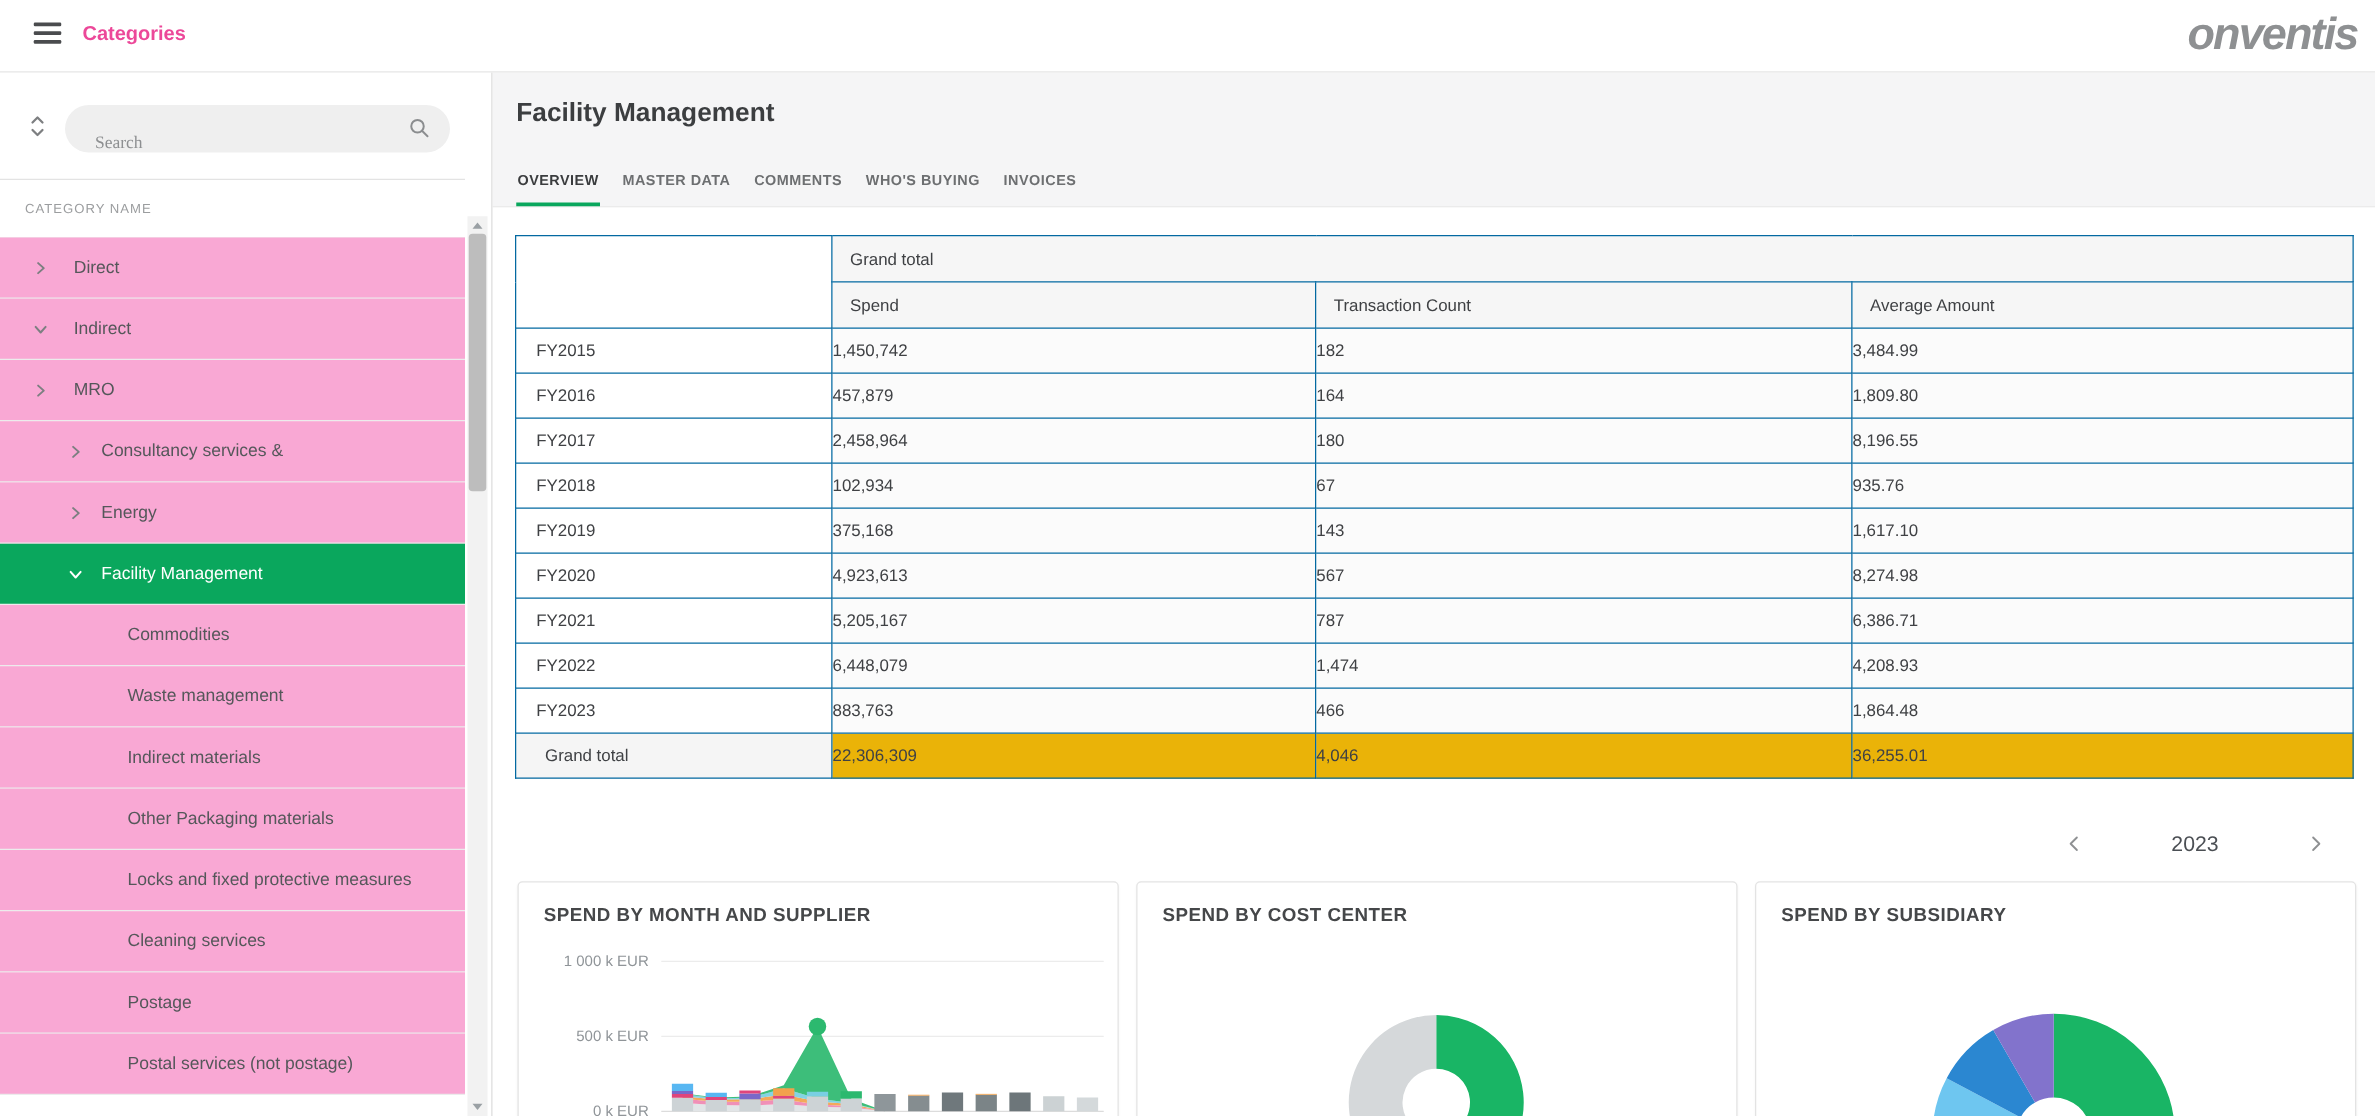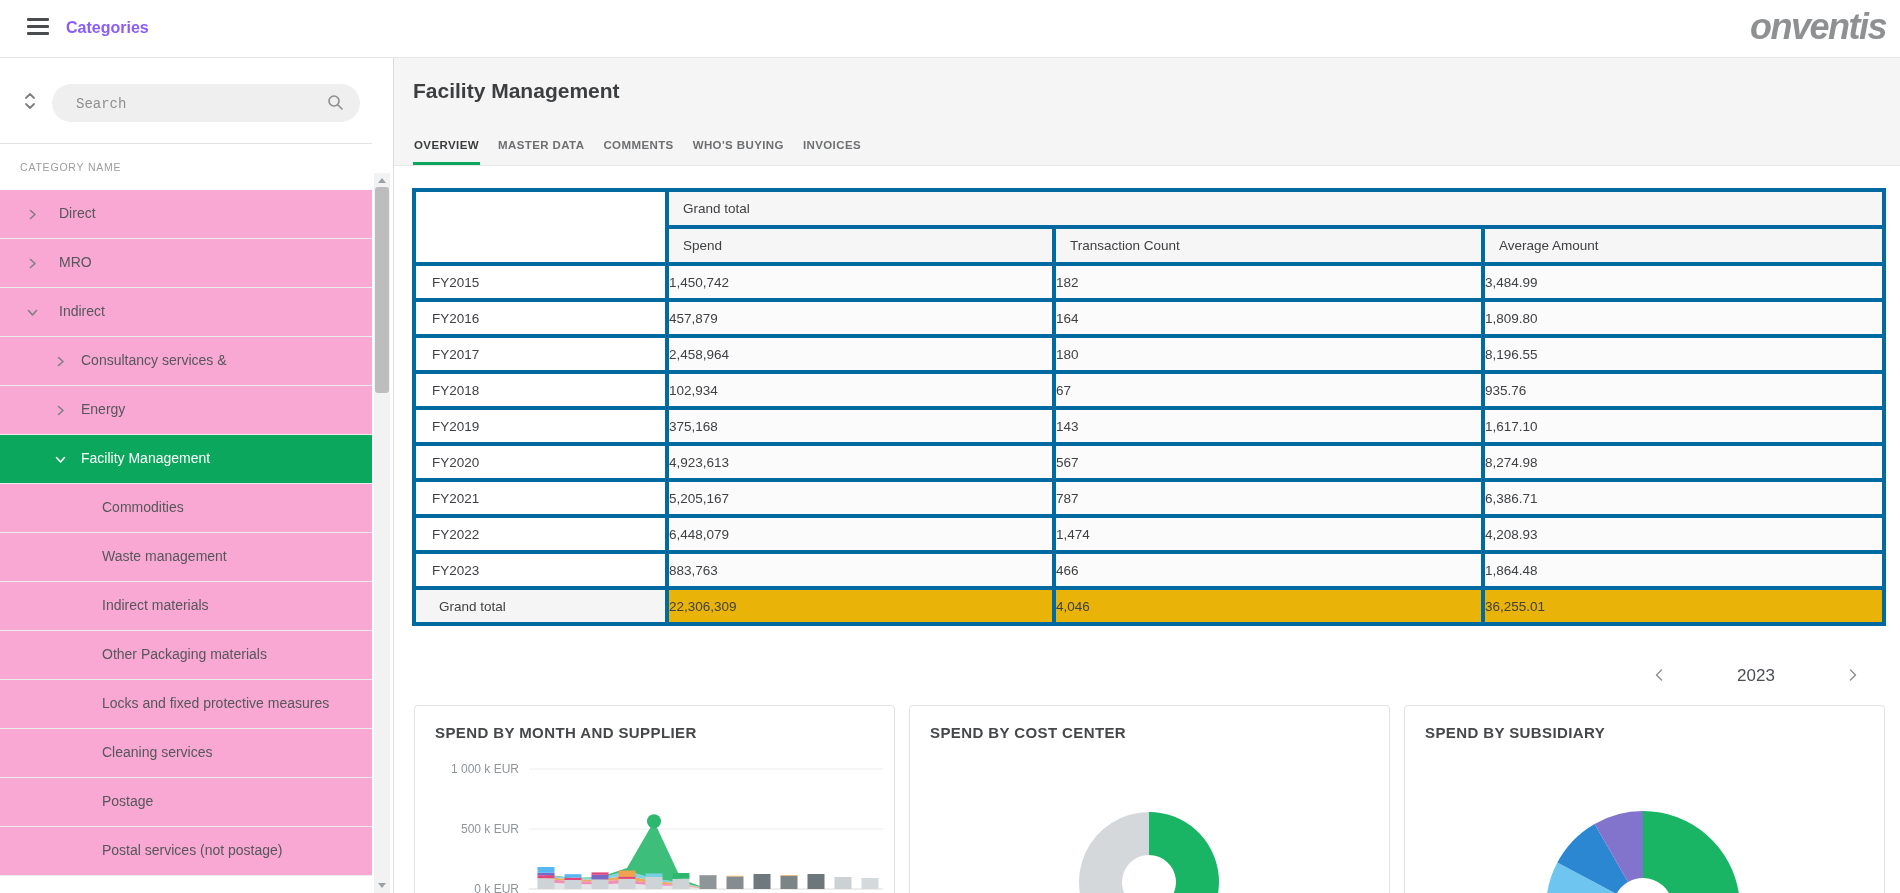--- a/index.html
+++ b/index.html
@@ -3,32 +3,32 @@
 <meta charset="utf-8">
 <style>
   html,body{margin:0;padding:0}
   #app{position:relative;width:1900px;height:893px;overflow:hidden;background:#fff;
        font-family:"Liberation Sans",sans-serif;color:#3f4144}
   
   #topbar{position:absolute;left:0;top:0;width:1900px;height:57px;background:#fff;
           border-bottom:1px solid #e6e6e6;z-index:5}
   #menu-btn{position:absolute;left:27px;top:18px;width:22px;height:20px;cursor:pointer}
   #menu-btn span{display:block;height:3px;background:#4a4c4e;margin-bottom:4px;border-radius:1px}
-  #app-title{position:absolute;left:66px;top:19px;font-size:16px;font-weight:700;color:#8b5cf6}
+  #app-title{position:absolute;left:66px;top:19px;font-size:16px;font-weight:700;color:#ec4899}
   #logo{position:absolute;right:14px;top:6px;font-size:36px;font-weight:700;font-style:italic;
         color:#8e9092;letter-spacing:-1.5px}
   
   #sidebar{position:absolute;left:0;top:57px;width:393px;height:836px;background:#fff;
            border-right:1px solid #ddd;z-index:4}
   #search-row{position:absolute;left:0;top:0;width:372px;height:86px;border-bottom:1px solid #e3e3e3}
   #collapse-btn{position:absolute;left:22px;top:33px;width:18px;height:22px;cursor:pointer;color:#7d7f81}
   #search-pill{position:absolute;left:52px;top:27px;width:308px;height:38px;background:#efefef;
                border-radius:19px}
-  #search-input{position:absolute;left:22px;top:0;width:240px;height:38px;border:0;background:transparent;
-                outline:none;font-size:14px;color:#c2410c;font-family:Liberation Mono, monospace}
+  #search-input{position:absolute;left:22px;top:11px;width:240px;height:38px;border:0;background:transparent;
+                outline:none;font-size:14px;color:#c2410c;font-family:Liberation Serif, serif}
   #search-input::placeholder{color:#8d8f91}
   #search-mag{position:absolute;right:16px;top:10px;color:#8b8d8f}
   #cat-header{position:absolute;left:0;top:86px;width:372px;height:47px;border-bottom:1px solid #e3e3e3}
   #cat-header span{position:absolute;left:20px;top:18px;font-size:10.5px;color:#9b9d9f;letter-spacing:.8px}
   #cat-list{position:absolute;left:0;top:133px;width:372px}
   .cat-row{position:relative;height:49px;box-sizing:border-box;border-bottom:1px solid #ececec;
            cursor:pointer;font-size:14px;color:#55575a;background:#f9a8d4}
   .cat-row .lbl{position:absolute;top:15px;white-space:nowrap}
   .cat-row .chv{position:absolute;top:19px;color:#7d7f81;line-height:0}
   .cat-row.lvl1 .chv{left:27px}.cat-row.lvl1 .lbl{left:59px}
@@ -51,21 +51,21 @@
   #page-title{position:absolute;left:19px;top:22px;font-size:21px;font-weight:700;color:#3c3e40}
   #tabs{position:absolute;left:19px;bottom:0;display:flex}
   .tab{margin-right:17px;padding:0 1px 11px 1px;font-size:11.5px;font-weight:700;letter-spacing:.4px;
        color:#6d6f71;cursor:pointer;border-bottom:3px solid transparent}
   .tab.active{color:#3a3c3e;border-bottom-color:#0aa75d}
   
   #content{position:absolute;left:394px;top:166px;width:1506px;height:727px;background:#fff}
   
   #fy-table{position:absolute;left:18px;top:22px;border-collapse:collapse;table-layout:fixed;
             font-size:13.5px;color:#3f4144}
-  #fy-table th,#fy-table td{border:4px solid #0369a1;box-sizing:border-box;font-weight:400;padding:0}
+  #fy-table th,#fy-table td{border:1px solid #0369a1;box-sizing:border-box;font-weight:400;padding:0}
   #fy-table th{height:37px;text-align:left;padding-left:14px;background:#f6f6f6}
   #fy-table th.blank{background:#fff}
   #fy-table td{height:36px}
   #fy-table td.label{padding-left:16px;background:#fff}
   #fy-table td.num{text-align:left;padding-right:20px;background:#fbfbfb}
   #fy-table tr.total td{background:#eab308}
   #fy-table tr.total td.label{padding-left:23px;background:#f5f5f5}
   
   #pager{position:absolute;left:1254px;top:486px;width:216px;height:34px;display:flex;
          align-items:flex-end;justify-content:space-between}
@@ -119,34 +119,34 @@
     <div id="cat-list">
         <div class="cat-row lvl1">
           <span class="chv">
             <svg width="11" height="11" viewBox="0 0 11 11">
               <path d="M3.5 1.5 L8 5.5 L3.5 9.5" fill="none" stroke="currentColor" stroke-width="1.6" stroke-linecap="round" stroke-linejoin="round"></path>
             </svg>
           </span>
           <span class="lbl">Direct</span>
         </div>
         <div class="cat-row lvl1">
+          <span class="chv down">
+            <svg width="11" height="11" viewBox="0 0 11 11">
+              <path d="M3.5 1.5 L8 5.5 L3.5 9.5" fill="none" stroke="currentColor" stroke-width="1.6" stroke-linecap="round" stroke-linejoin="round"></path>
+            </svg>
+          </span>
+          <span class="lbl">Indirect</span>
+        </div>
+        <div class="cat-row lvl1">
           <span class="chv">
             <svg width="11" height="11" viewBox="0 0 11 11">
               <path d="M3.5 1.5 L8 5.5 L3.5 9.5" fill="none" stroke="currentColor" stroke-width="1.6" stroke-linecap="round" stroke-linejoin="round"></path>
             </svg>
           </span>
           <span class="lbl">MRO</span>
-        </div>
-        <div class="cat-row lvl1">
-          <span class="chv down">
-            <svg width="11" height="11" viewBox="0 0 11 11">
-              <path d="M3.5 1.5 L8 5.5 L3.5 9.5" fill="none" stroke="currentColor" stroke-width="1.6" stroke-linecap="round" stroke-linejoin="round"></path>
-            </svg>
-          </span>
-          <span class="lbl">Indirect</span>
         </div>
         <div class="cat-row lvl2">
           <span class="chv">
             <svg width="11" height="11" viewBox="0 0 11 11">
               <path d="M3.5 1.5 L8 5.5 L3.5 9.5" fill="none" stroke="currentColor" stroke-width="1.6" stroke-linecap="round" stroke-linejoin="round"></path>
             </svg>
           </span>
           <span class="lbl">Consultancy services &amp;</span>
         </div>
         <div class="cat-row lvl2">

